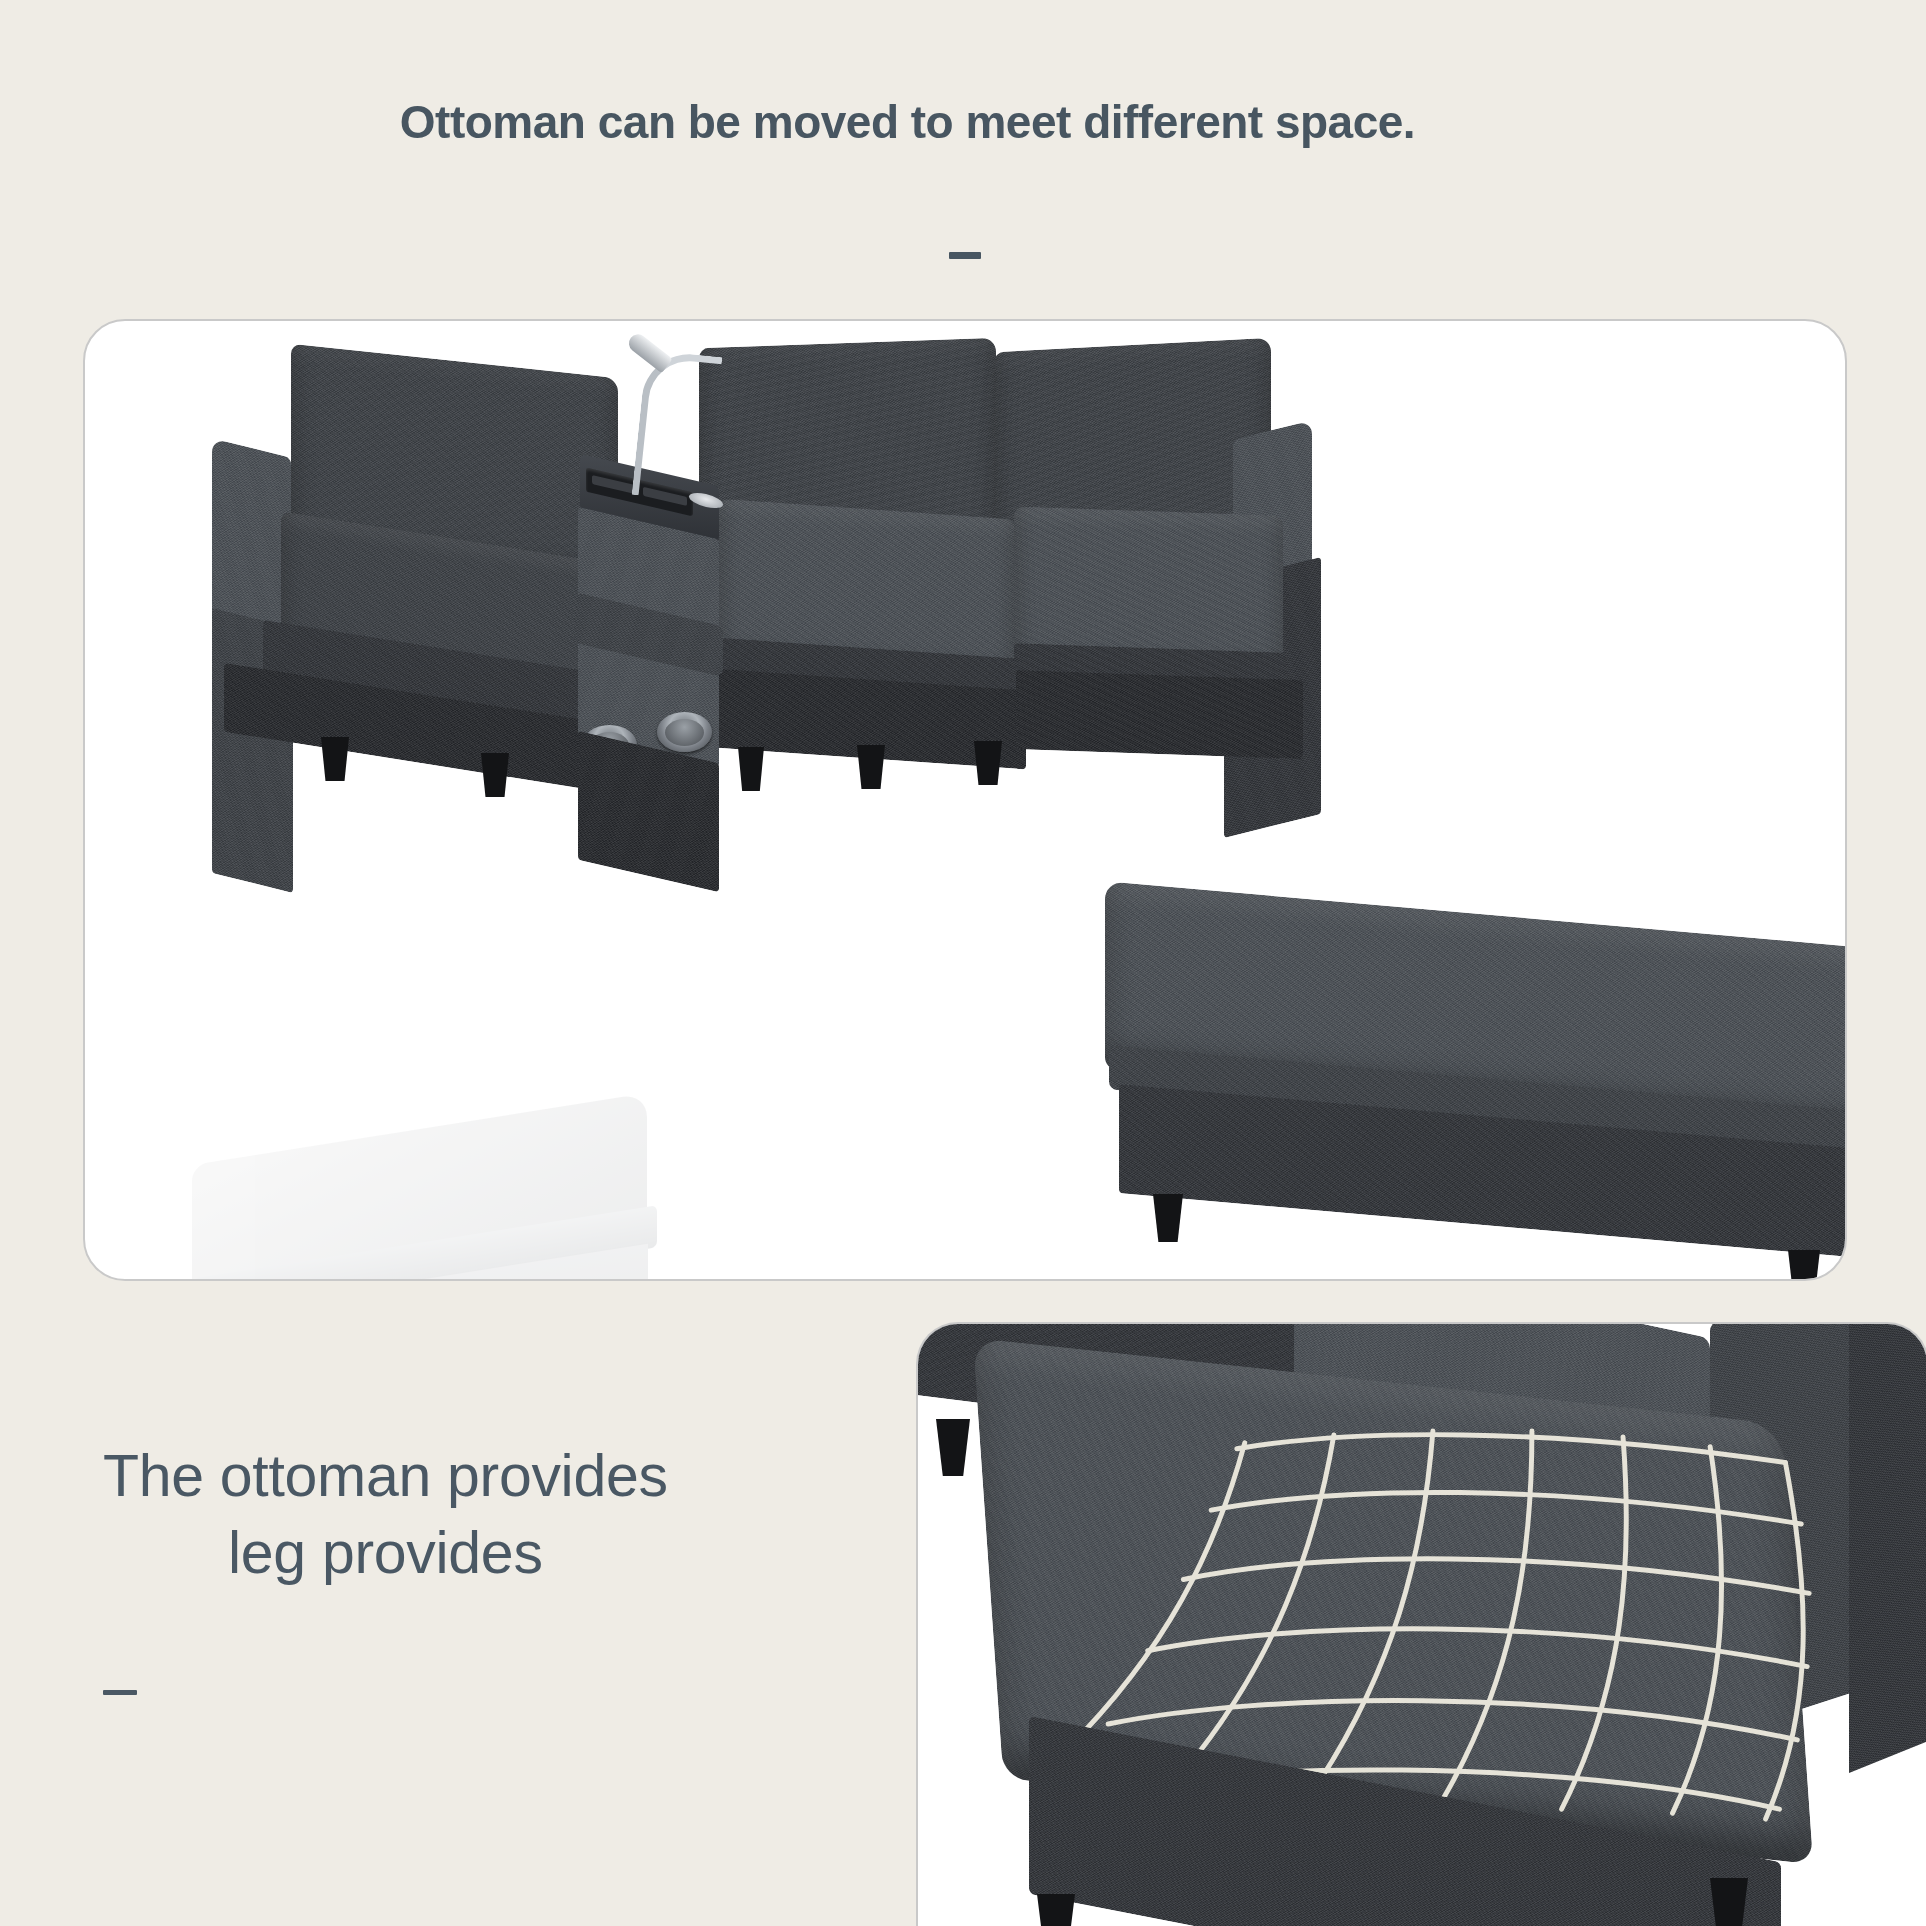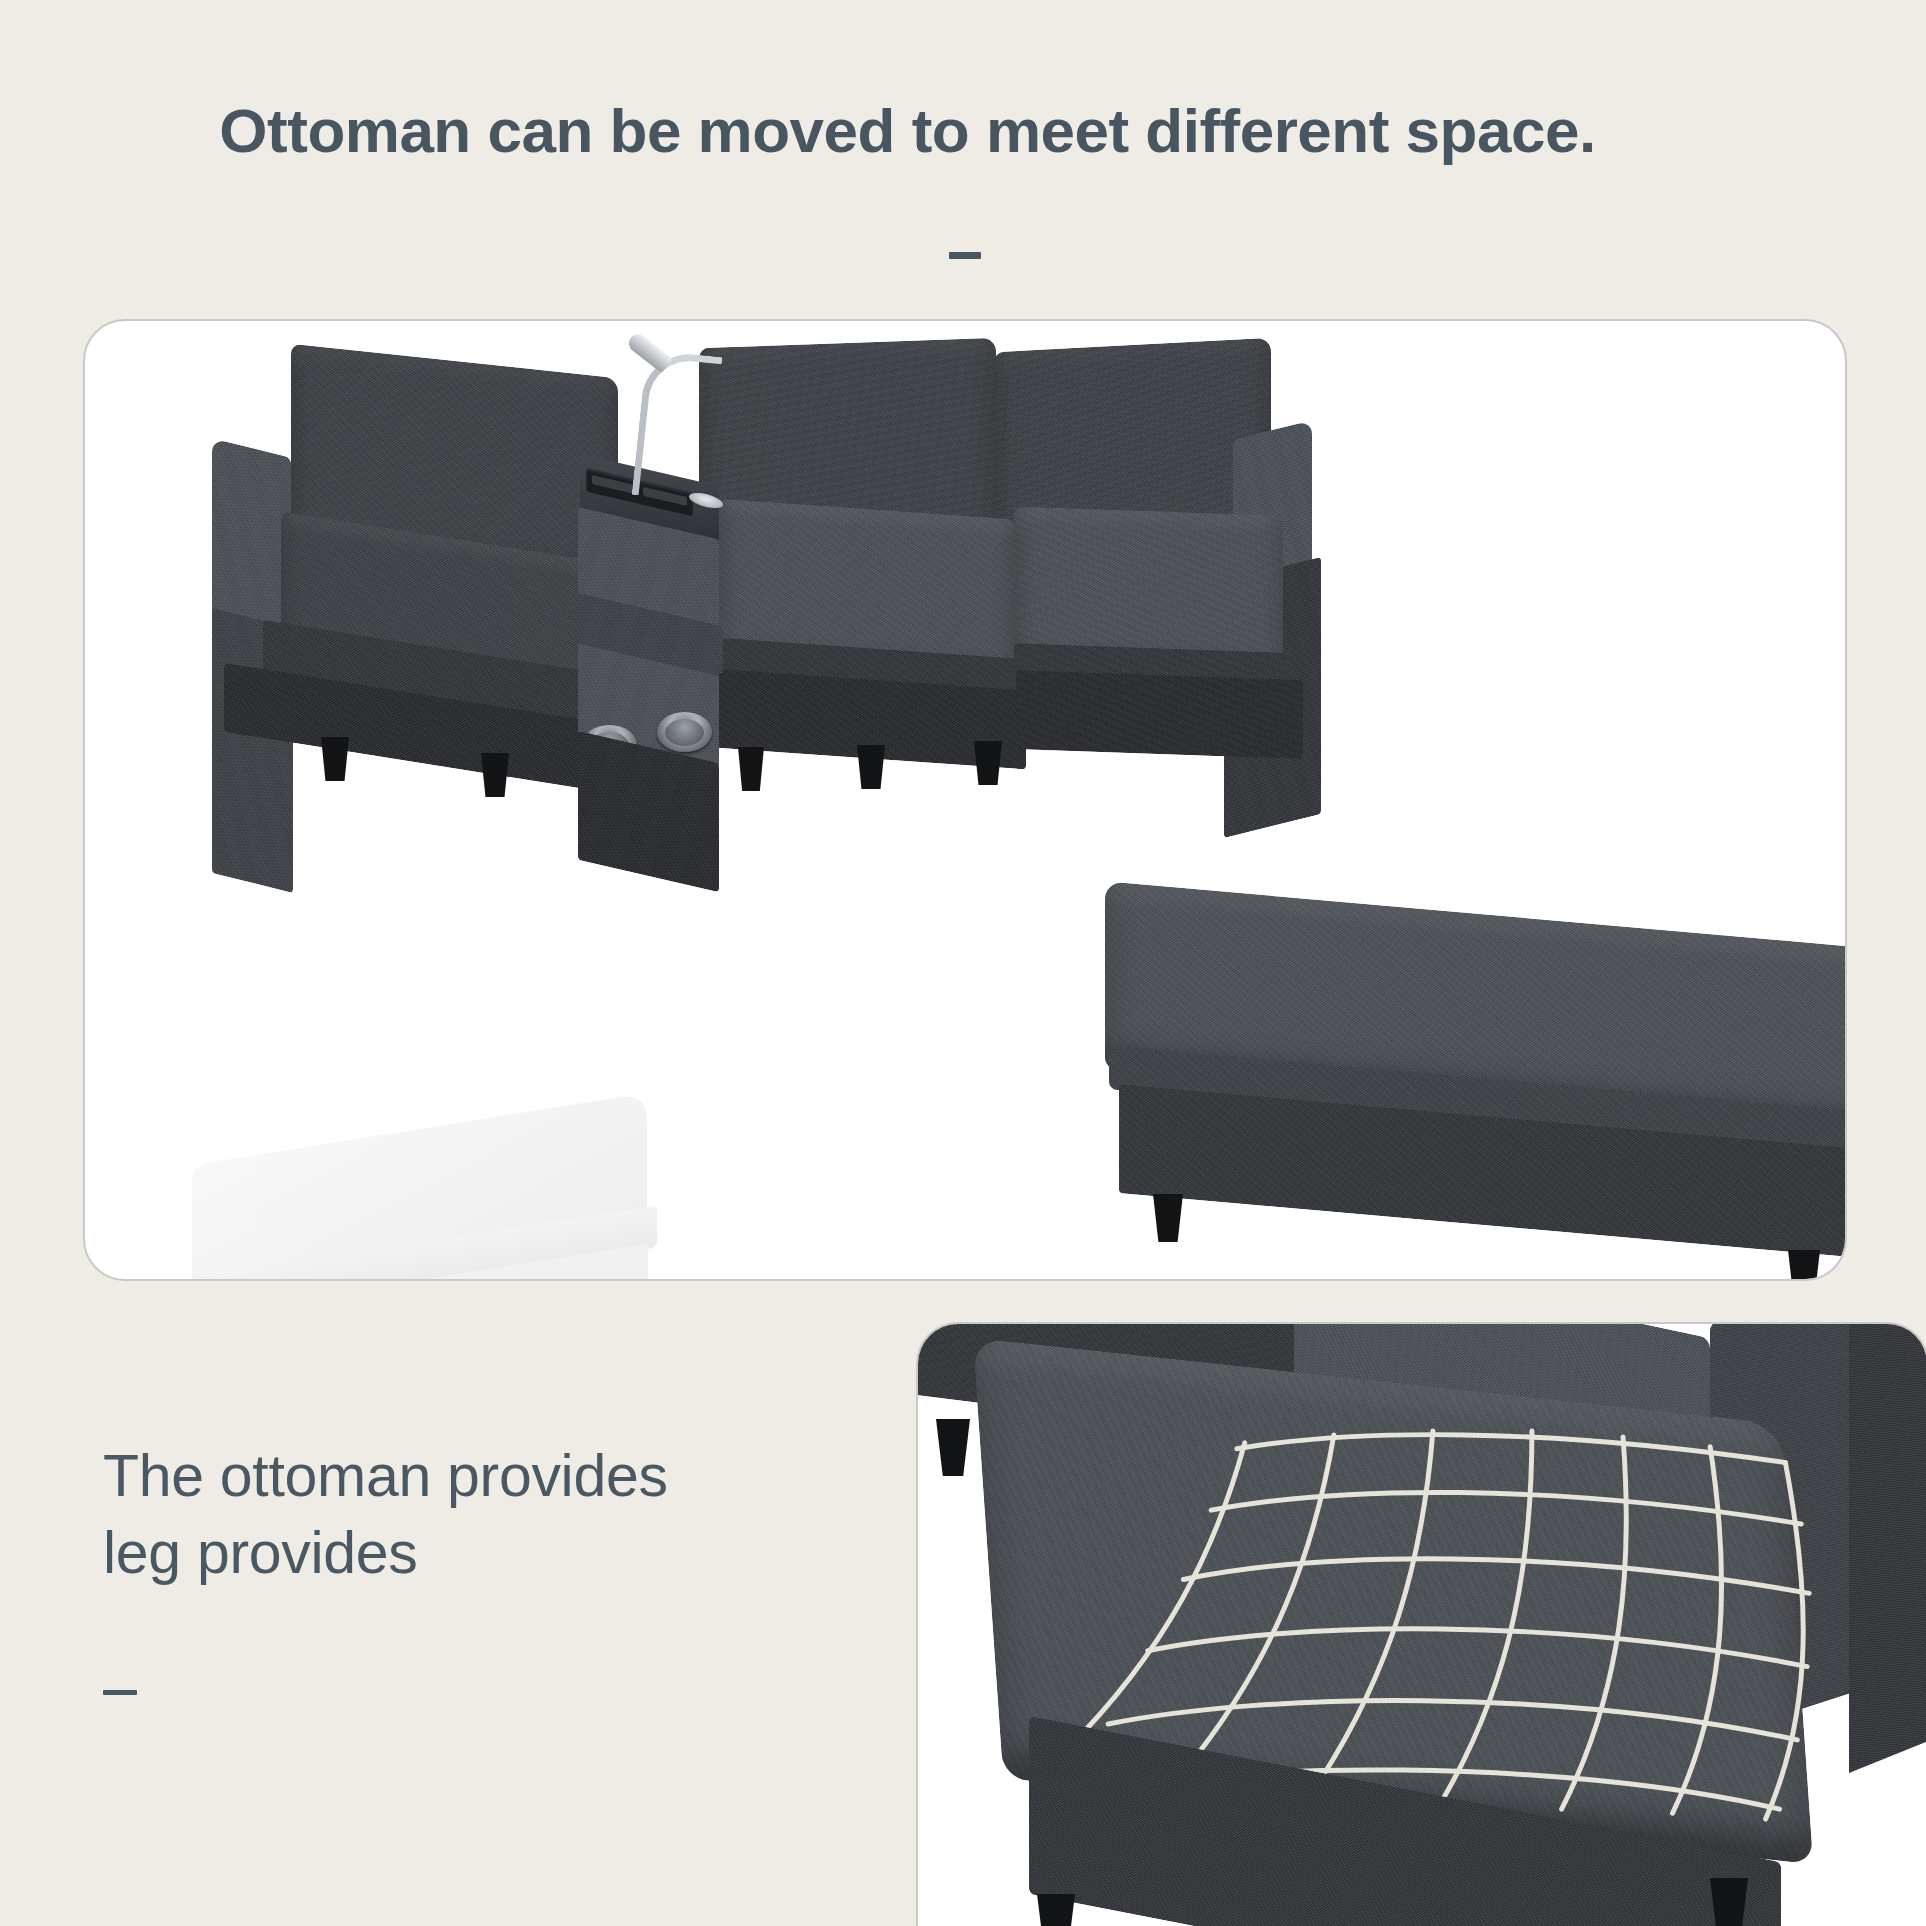--- a/index.html
+++ b/index.html
@@ -8,35 +8,35 @@
     background:#EFECE5;
     font-family:"Liberation Sans","DejaVu Sans",sans-serif;
     overflow:hidden;position:relative;
   }
   .stage{position:absolute;inset:0;}
 
   
   .headline{
     position:absolute;left:0;top:95px;width:1815px;
     text-align:center;
-    font-size:62px;font-weight:700;letter-spacing:-0.5px;
+    font-size:46px;font-weight:700;letter-spacing:-0.5px;
     color:#485661;white-space:nowrap;
   }
   .rule-top{
     position:absolute;left:949px;top:252px;width:32px;height:7px;
     background:#485661;border-radius:1px;
   }
 
   
   .subcopy{
     position:absolute;left:103px;top:1438px;
     font-size:59px;font-weight:400;line-height:1.30;
     color:#4a5864;letter-spacing:-0.3px;
   }
-  .subcopy div{white-space:nowrap;}
+  .subcopy div{white-space:nowrap;text-align:center;}
   .rule-bottom{
     position:absolute;left:103px;top:1690px;width:34px;height:5px;
     background:#4a5864;border-radius:1px;
   }
 
   
   .panel{
     position:absolute;background:#ffffff;
     border:2px solid #c9c9c9;border-radius:42px;
     overflow:hidden;

